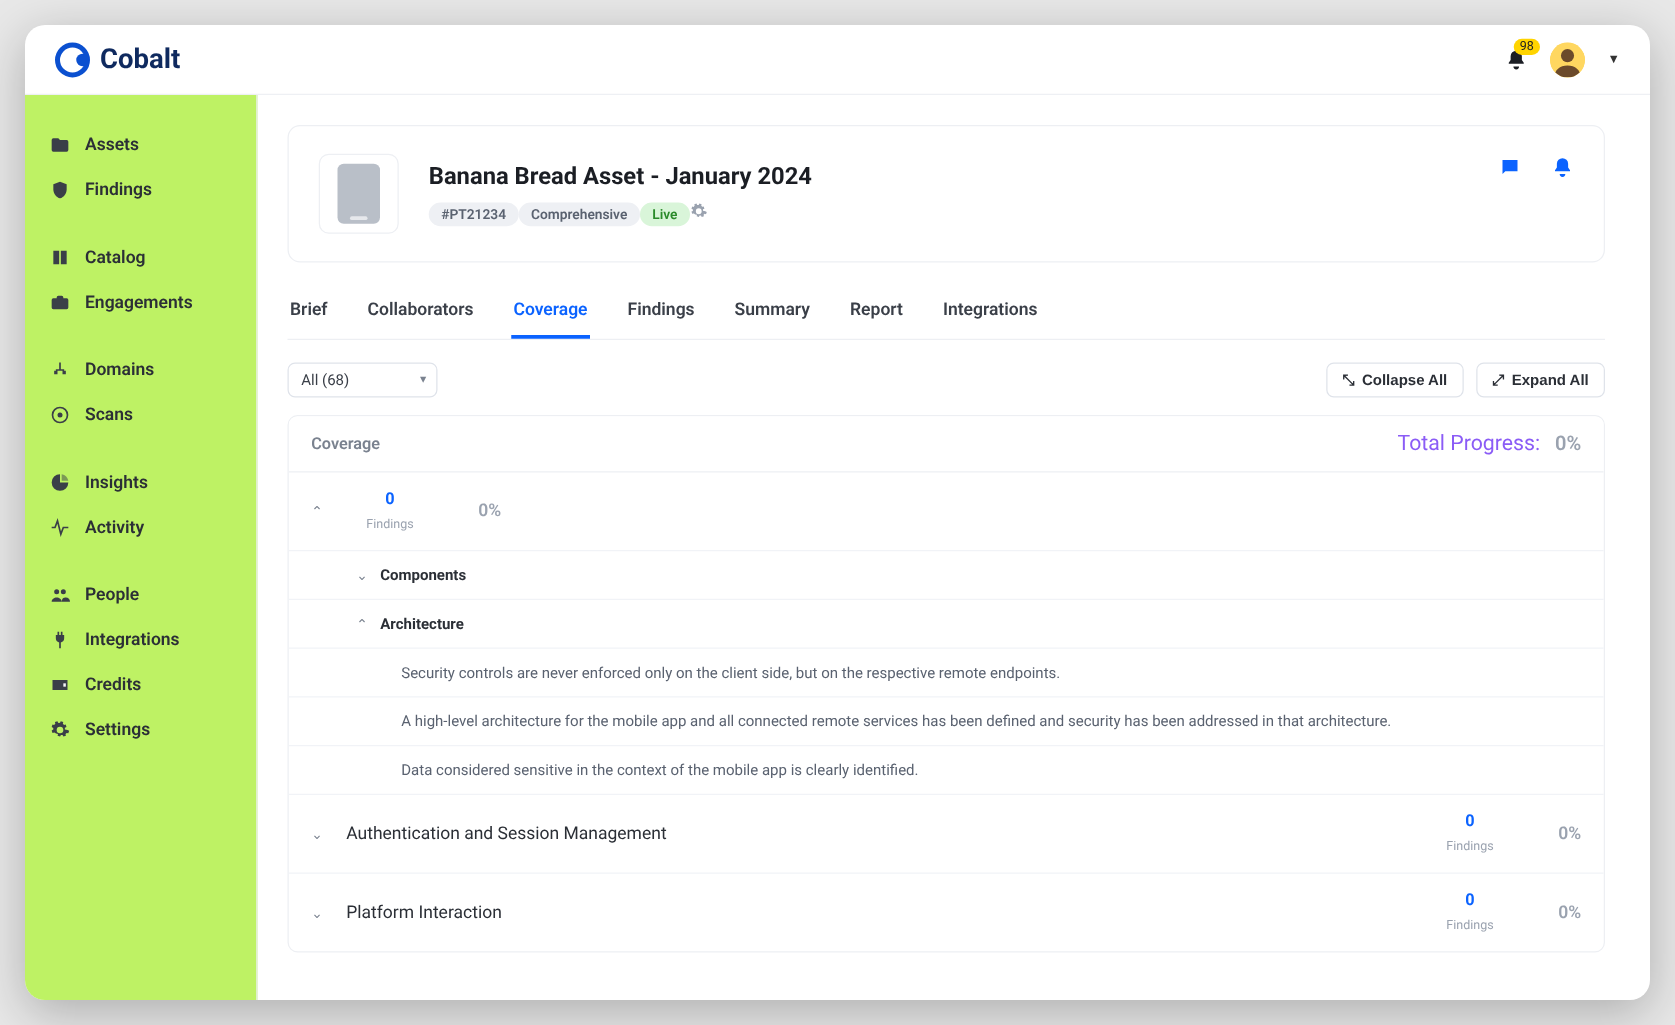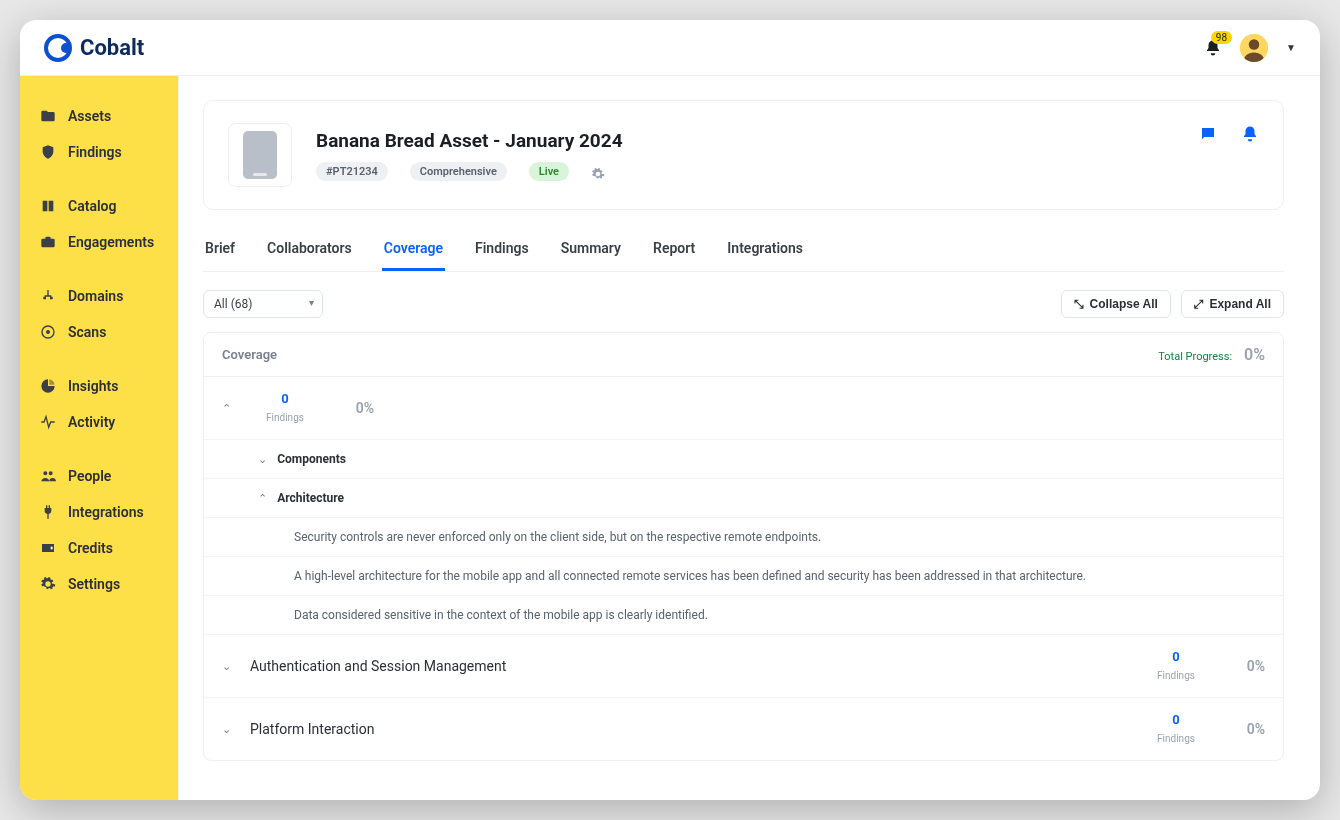--- a/index.html
+++ b/index.html
@@ -43,21 +43,21 @@
 .bell-wrap{position:relative}
 .badge-count{
   position:absolute; top:-8px; right:-10px; background:#ffd400; color:#222;
   font-size:10px; font-weight:400; border-radius:8px; padding:1px 5px;
 }
 .avatar{width:28px;height:28px;border-radius:50%;background:#ffd760;display:flex;align-items:center;justify-content:center;overflow:hidden}
 .avatar svg{width:28px;height:28px}
 .caret{font-size:10px;color:#333}
 .body { flex:1; display:flex; min-height:0; }
 .sidebar {
-  width: 159px; background:#fde047; border-right:1px solid #eceef2;
+  width: 186px; background:#bef264; border-right:1px solid #eceef2;
   padding: 22px 0; overflow-y:auto;
 }
 .sidebar ul{list-style:none}
 .nav-item{
   display:flex; align-items:center; gap:12px; padding:10px 20px;
   color:#2b2f36; font-size:14px; font-weight:600; cursor:pointer;
 }
 .nav-item.active{ color:#0b63ff; border-left:3px solid #0b63ff; padding-left:17px; background:#fff0; }
 .nav-gap{height:18px}
 .nav-item .icon{width:16px;height:16px;display:inline-flex;align-items:center;justify-content:center;color:#3a3f48}
@@ -70,21 +70,21 @@
 .asset-thumb{
   width:64px;height:64px;border:1px solid #edeff3;border-radius:8px;
   display:flex;align-items:center;justify-content:center;background:#fff
 }
 .phone{
   width:34px;height:48px;background:#b9bfc8;border-radius:5px;position:relative
 }
 .phone::after{content:"";position:absolute;bottom:3px;left:50%;transform:translateX(-50%);
   width:14px;height:3px;background:#e6e8ec;border-radius:2px}
 .asset-title{font-size:19px;font-weight:700;color:#1b1e24;margin-bottom:10px}
-.chips{display:flex;gap:22px;align-items:flex-end}
+.chips{display:flex;gap:0;align-items:flex-start}
 .chip{font-size:11px;font-weight:600;padding:3px 10px;border-radius:10px;background:#eef0f4;color:#5a6270}
 .chip.live{background:#d9f5d9;color:#2a8a2a}
 .gear-mini{color:#9aa2af}
 .asset-actions{position:absolute;right:24px;top:24px;display:flex;gap:24px;color:#0b63ff}
 .tabs{display:flex;gap:28px;border-bottom:1px solid #edeff3;margin-top:18px}
 .tab{padding:12px 2px;font-size:14px;font-weight:600;color:#3a3f48;cursor:pointer;border-bottom:3px solid transparent}
 .tab.active{color:#0b63ff;border-bottom-color:#0b63ff}
 .toolbar{display:flex;align-items:center;justify-content:space-between;margin:18px 0 14px}
 .select{
   border:1px solid #dfe3ea;border-radius:6px;padding:6px 28px 6px 10px;
@@ -92,21 +92,21 @@
 }
 .select::after{content:"▾";position:absolute;right:8px;top:6px;color:#7a828f;font-size:10px}
 .btn{
   border:1px solid #dfe3ea;border-radius:6px;padding:6px 12px;font-size:12px;
   font-weight:600;color:#2b2f36;background:#fff;display:inline-flex;gap:6px;align-items:center;cursor:pointer
 }
 .toolbar-right{display:flex;gap:10px}
 .table{border:1px solid #edeff3;border-radius:8px;overflow:hidden}
 .thead{display:flex;align-items:center;justify-content:space-between;padding:12px 18px;background:#fff;border-bottom:1px solid #edeff3}
 .thead .hlabel{font-size:13px;font-weight:600;color:#7a828f}
-.thead .htotal{font-size:11px;color:#15803d}
+.thead .htotal{font-size:17px;color:#8b5cf6}
 .thead .hpct{font-size:16px;font-weight:600;color:#9aa2af;margin-left:8px}
 .row{display:flex;align-items:center;padding:14px 18px;border-bottom:1px solid #f1f3f7}
 .row:last-child{border-bottom:none}
 .row .chev{width:18px;color:#7a828f;font-size:11px;margin-right:10px}
 .row .title{flex:1;font-size:14px;color:#2b2f36}
 .row .findings{width:70px;text-align:center}
 .row .findings .num{color:#0b63ff;font-size:13px;font-weight:700;display:block}
 .row .findings .lbl{font-size:10px;color:#9aa2af}
 .row .pct{width:54px;text-align:right;color:#9aa2af;font-size:14px;font-weight:600}
 .subrow{padding:12px 18px 12px 54px;border-bottom:1px solid #f1f3f7;display:flex;align-items:center;gap:10px}

